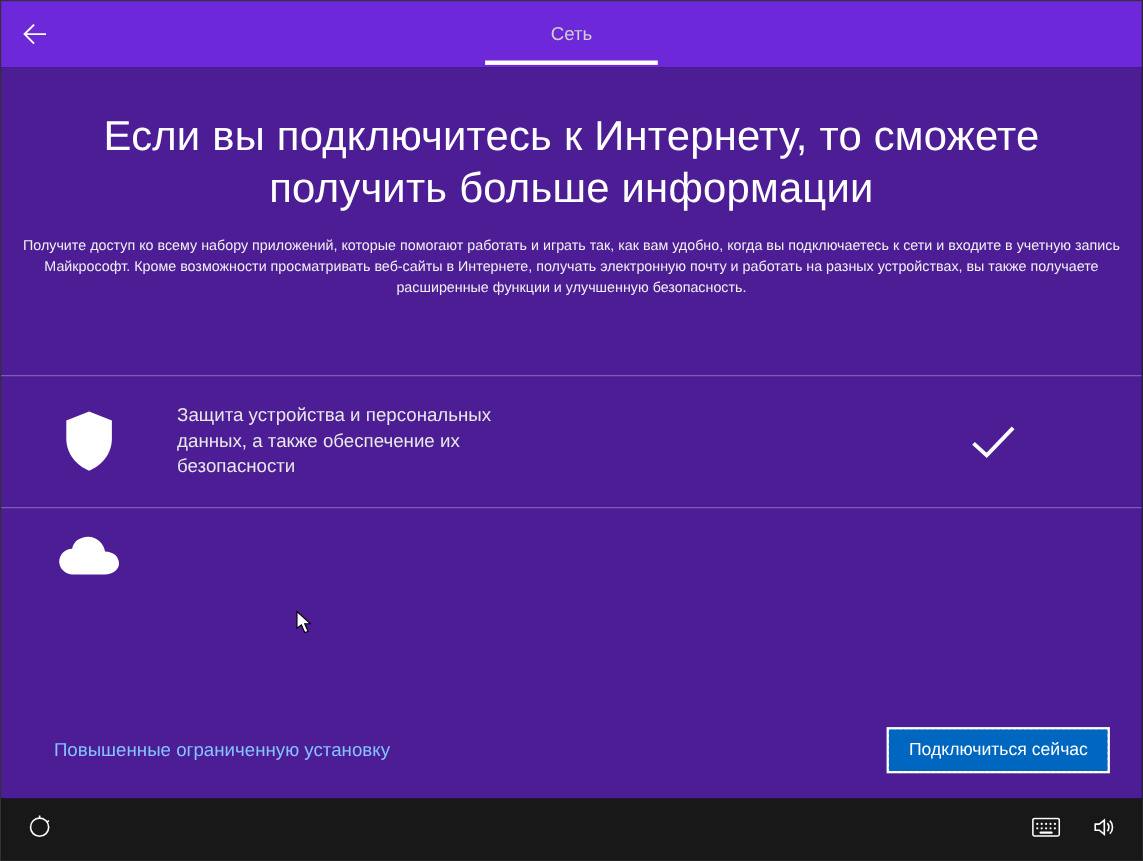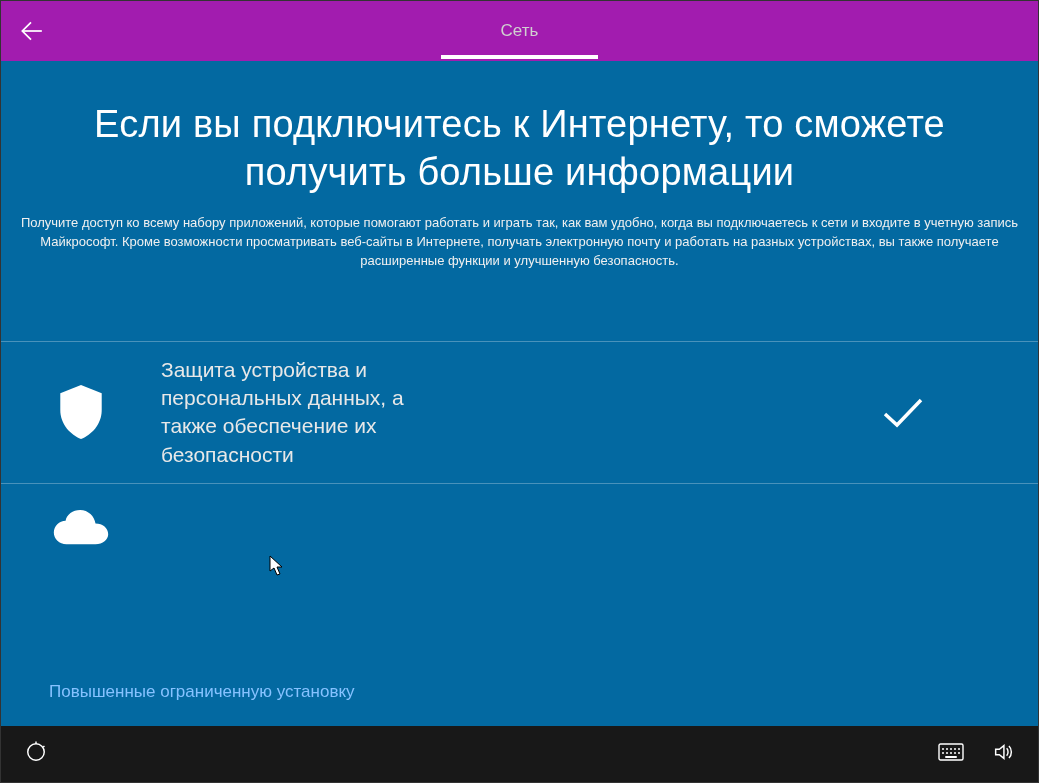--- a/index.html
+++ b/index.html
@@ -1,34 +1,34 @@
 <!DOCTYPE html>
 <html><head>
 <meta charset="utf-8">
 <style>
   * { box-sizing: border-box; margin: 0; padding: 0; }
   html, body { width: 1039px; height: 783px; overflow: hidden; font-family: "Segoe UI", "Segoe UI Light", Tahoma, sans-serif; background: #000; }
   .window { width: 1039px; height: 783px; display: flex; flex-direction: column; background: #000; border: 1px solid #333; }
-  .header { height: 60px; background: #a21caf; display: flex; align-items: center; position: relative; }
+  .header { height: 60px; background: #6d28d9; display: flex; align-items: center; position: relative; }
   .back-btn { width: 60px; height: 60px; display: flex; align-items: center; justify-content: center; cursor: pointer; }
   .back-btn svg { stroke: #fff; }
   .header-title-wrap { position: absolute; left: 0; right: 0; display: flex; justify-content: center; pointer-events: none; }
   .header-title { color: #d0d0d0; font-size: 17px; position: relative; padding: 18px 60px; pointer-events: auto; }
   .header-title::after { content: ""; position: absolute; left: 0; right: 0; bottom: 0; height: 4px; background: #fff; }
-  .content { flex: 1; background: #0369a1; display: flex; flex-direction: column; color: #fff; overflow: hidden; }
+  .content { flex: 1; background: #4c1d95; display: flex; flex-direction: column; color: #fff; overflow: hidden; }
   .intro { text-align: center; padding: 40px 18px 10px 18px; position: relative; }
   .intro h1 { font-weight: 300; font-size: 38px; line-height: 1.25; margin-bottom: 18px; letter-spacing: 0.2px; }
   .intro p.desc { font-size: 13px; line-height: 1.45; font-weight: 400; color: #f0f0f0; }
   .col-header { position: absolute; right: 40px; bottom: -64px; width: 230px; text-align: center; font-weight: 700; font-size: 17px; line-height: 1.25; }
   .table { margin-top: 60px; }
   .row { display: flex; align-items: center; border-top: 1px solid rgba(255,255,255,0.28); min-height: 120px; padding: 14px 0; }
   .row-icon { width: 160px; display: flex; align-items: center; justify-content: center; }
   .row-text { flex: 1; padding-right: 20px; max-width: 430px; }
   .row-title { font-weight: 700; font-size: 18px; margin-bottom: 6px; }
-  .row-subtitle { font-size: 21px; line-height: 1.35; color: #e8e8e8; }
+  .row-subtitle { font-size: 17px; line-height: 1.35; color: #e8e8e8; }
   .row-check { width: 270px; display: flex; align-items: center; justify-content: center; }
   .row-spacer { flex: 0 0 auto; }
   .row.second { min-height: 90px; border-bottom: none; }
   .action-bar { display: flex; align-items: center; justify-content: space-between; padding: 18px 30px 24px 48px; }
   .link-btn { color: #86c2ff; font-size: 17px; cursor: pointer; background: none; border: none; font-family: inherit; }
   .connect-btn { background: #0067c0; color: #fff; border: 1px dashed #ffffff; outline: 2px solid #ffffff; outline-offset: -1px; padding: 10px 18px; font-size: 16px; font-family: inherit; cursor: pointer; position: relative; }
   .taskbar { height: 56px; background: #181818; display: flex; align-items: center; justify-content: space-between; padding: 0 24px; }
   .taskbar-left, .taskbar-right { display: flex; align-items: center; gap: 28px; }
   .cursor { position: absolute; left: 269px; top: 555px; pointer-events: none; z-index: 50; }
   .row-icon svg, .row-check svg { display: block; }
@@ -89,20 +89,21 @@
         <div class="row-spacer" style="flex:1"></div>
         <div class="row-check"></div>
       </div>
 
     </div>
 
     <div style="flex:1"></div>
 
     <div class="action-bar">
       <button class="link-btn">Повышенные ограниченную установку</button>
+      <button class="connect-btn">Подключиться сейчас</button>
     </div>
 
   </div>
 
   <div class="taskbar">
     <div class="taskbar-left">
       <div>
         <svg width="22" height="22" viewBox="0 0 24 24" fill="none" stroke="#ffffff" stroke-width="1.6">
           <circle cx="12" cy="12" r="9"></circle>
           <path d="M12 3 L12 0.5"></path>

